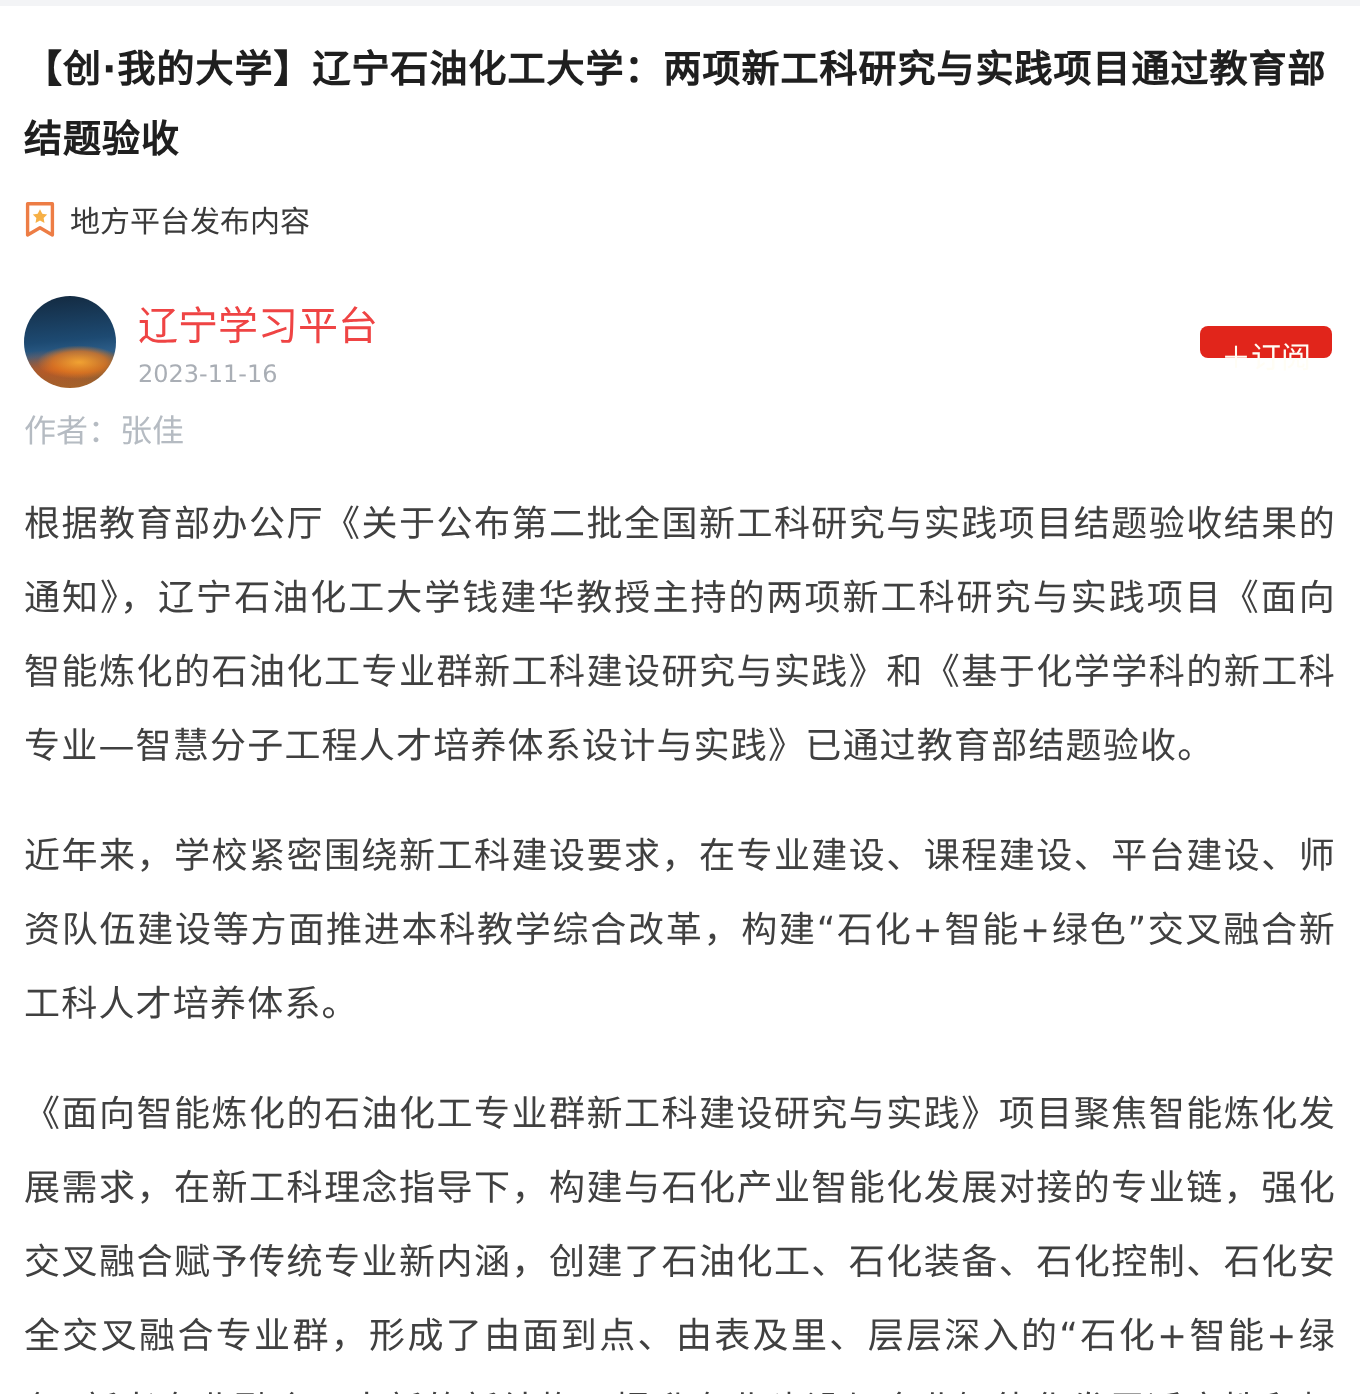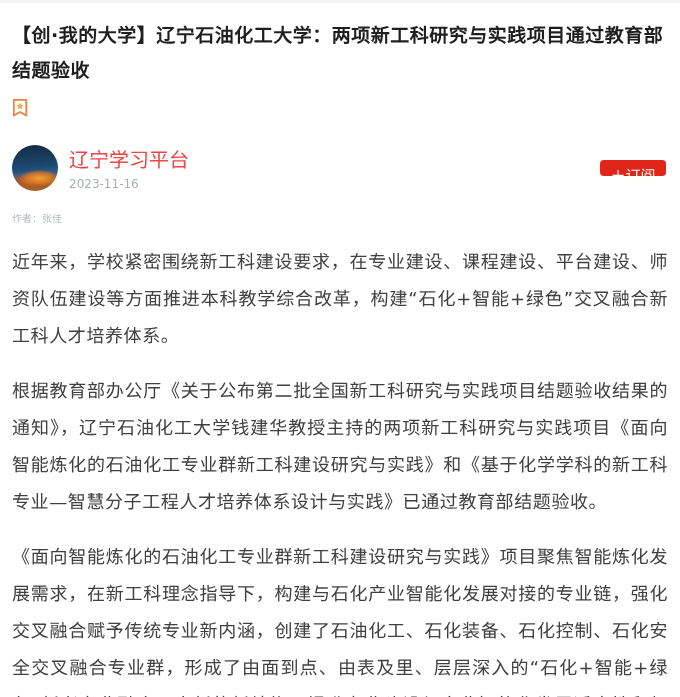--- a/index.html
+++ b/index.html
@@ -78,22 +78,22 @@
     background: #e1251b;
     color: #fffdf5;
     font-size: 15px;
     line-height: 32px;
     text-align: center;
     cursor: pointer;
     font-family: inherit;
     padding: 0;
   }
   .author-line {
-    margin-top: 19px;
-    font-size: 10px;
+    margin-top: 8px;
+    font-size: 16px;
     color: #b5bbc2;
   }
   .article-body {
     margin-top: 9px;
   }
   .article-body p {
     margin-top: 18px;
     font-size: 18px;
     line-height: 37px;
     letter-spacing: 0.6px;
@@ -110,32 +110,33 @@
 
   <h1 class="article-title">【创·我的大学】辽宁石油化工大学：两项新工科研究与实践项目通过教育部结题验收</h1>
 
   <div class="source-tag">
     <span class="badge-icon">
       <svg width="16" height="18" viewBox="0 0 16 18" aria-hidden="true">
         <path d="M1.8 0.9 h12.4 v15.6 l-6.2 -3.6 -6.2 3.6 z" fill="#ffffff" stroke="#ed7d45" stroke-width="1.7" stroke-linejoin="round"></path>
         <path d="M8 3.6 l1.15 2.25 2.45 0.37 -1.78 1.78 0.42 2.5 -2.24 -1.2 -2.24 1.2 0.42 -2.5 -1.78 -1.78 2.45 -0.37 z" fill="#f6b046"></path>
       </svg>
     </span>
+    <span class="tag-label">地方平台发布内容</span>
   </div>
 
   <div class="publisher-row">
     <div class="avatar"></div>
     <div class="publisher-meta">
       <span class="publisher-name">辽宁学习平台</span>
       <span class="publish-date">2023-11-16</span>
     </div>
     <button class="subscribe-btn">＋订阅</button>
   </div>
 
   <div class="author-line">作者：张佳</div>
 
   <div class="article-body">
+    <p>根据教育部办公厅《关于公布第二批全国新工科研究与实践项目结题验收结果的通知》，辽宁石油化工大学钱建华教授主持的两项新工科研究与实践项目《面向智能炼化的石油化工专业群新工科建设研究与实践》和《基于化学学科的新工科专业—智慧分子工程人才培养体系设计与实践》已通过教育部结题验收。</p>
     <p>近年来，学校紧密围绕新工科建设要求，在专业建设、课程建设、平台建设、师资队伍建设等方面推进本科教学综合改革，构建“石化+智能+绿色”交叉融合新工科人才培养体系。</p>
-    <p>根据教育部办公厅《关于公布第二批全国新工科研究与实践项目结题验收结果的通知》，辽宁石油化工大学钱建华教授主持的两项新工科研究与实践项目《面向智能炼化的石油化工专业群新工科建设研究与实践》和《基于化学学科的新工科专业—智慧分子工程人才培养体系设计与实践》已通过教育部结题验收。</p>
     <p>《面向智能炼化的石油化工专业群新工科建设研究与实践》项目聚焦智能炼化发展需求，在新工科理念指导下，构建与石化产业智能化发展对接的专业链，强化交叉融合赋予传统专业新内涵，创建了石油化工、石化装备、石化控制、石化安全交叉融合专业群，形成了由面到点、由表及里、层层深入的“石化+智能+绿色”新老专业融合再出新的新结构，提升专业建设与企业智能化发展适应性和契合度。同时，学校还创建了支撑石油化工专业能力培养的“三位一体”实践教学</p>
   </div>
 
 </div>
 
 </body></html>

